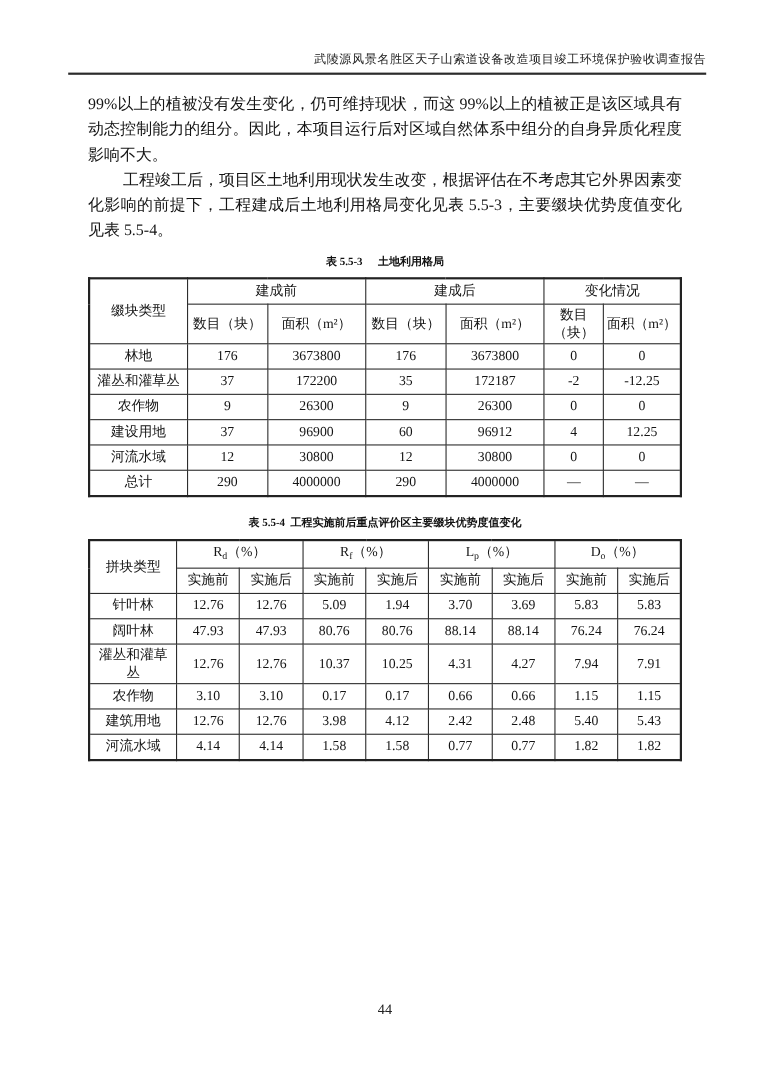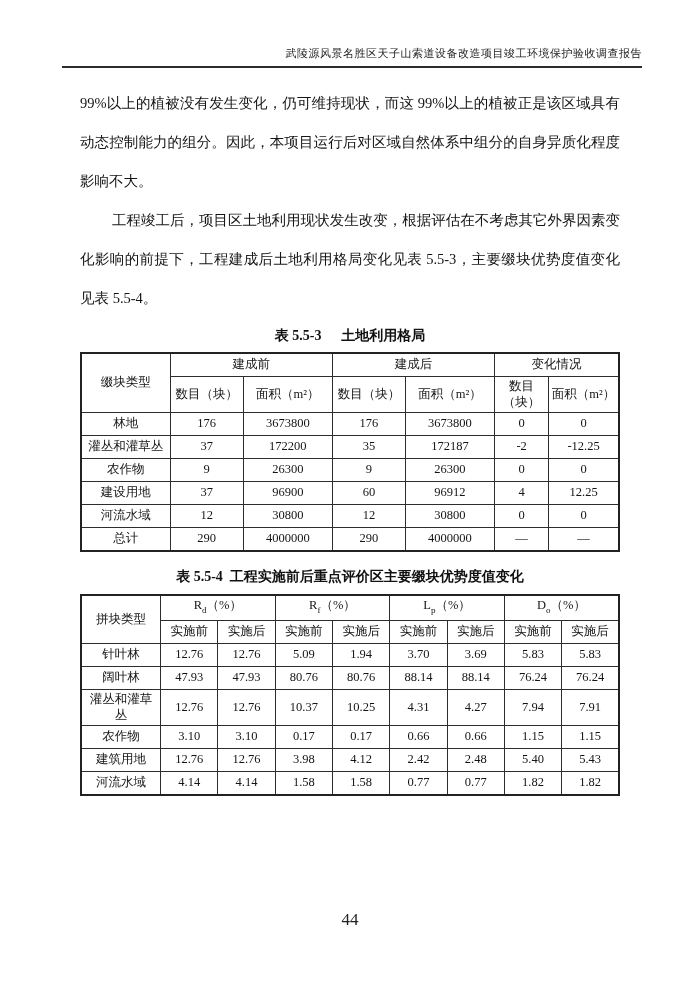--- a/index.html
+++ b/index.html
@@ -22,31 +22,31 @@
     padding-bottom: 5px;
     border-bottom: 2px solid #2b2b2b;
   }
 
   
   .content {
     position: absolute; top: 84px; left: 80px; right: 80px;
   }
   .para {
     font-size: 14.5px;
-    line-height: 39px;
+    line-height: 23px;
     text-align: justify;
     margin: 0;
     color: #141414;
   }
   .indent { text-indent: 2.2em; }
 
   .tbl-title {
     text-align: center;
     font-weight: bold;
-    font-size: 14px;
+    font-size: 10px;
     color: #111;
   }
   .tbl-title .gap-wide { margin-right: 1.4em; }
   .tbl-title .gap-narrow { margin-right: 0.5em; }
   .t1-title { margin: 9px 0 7px 0; }
   .t2-title { margin: 16px 0 8px 0; }
 
   table.doc {
     width: 100%;
     border-collapse: collapse;
@@ -66,21 +66,21 @@
     overflow: hidden;
     word-break: break-all;
   }
   sub { font-size: 9px; }
 
   .after-tables { margin-top: 22px; }
 
   .footer {
     position: absolute; top: 910px; left: 0; width: 700px;
     text-align: center;
-    font-size: 17px;
+    font-size: 13px;
     color: #222;
   }
 </style>
 </head>
 <body>
 
 <div class="page">
 
   <div class="header">
     <span>武陵源风景名胜区天子山索道设备改造项目竣工环境保护验收调查报告</span>

